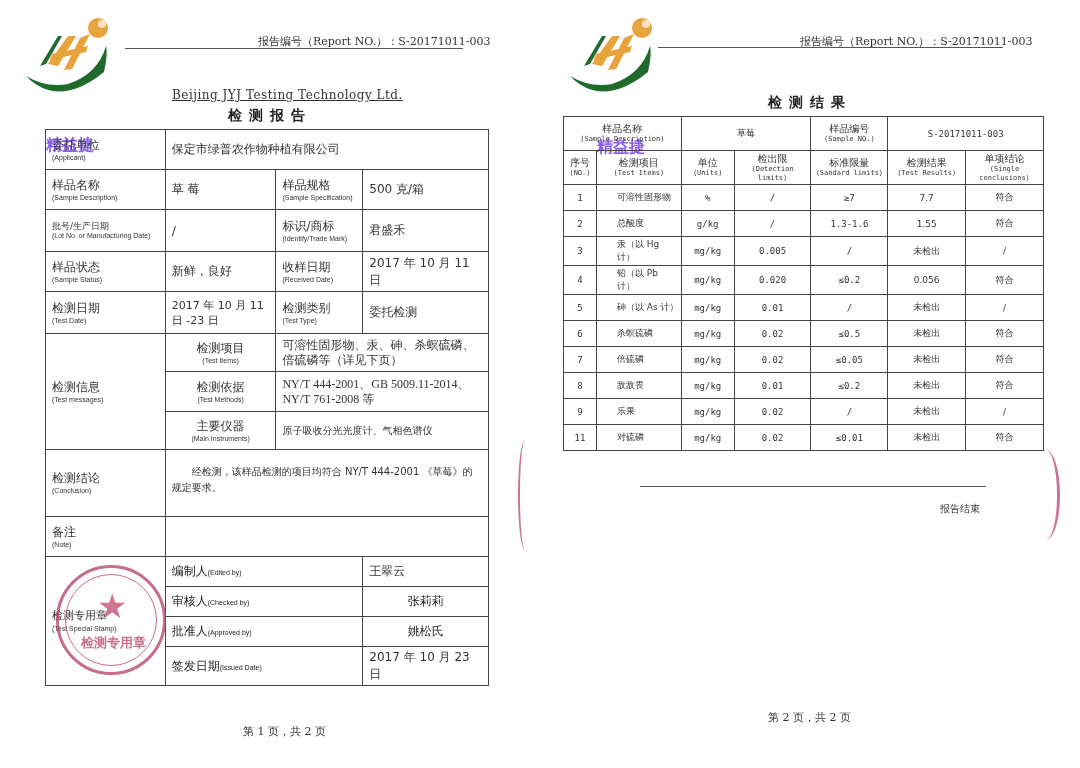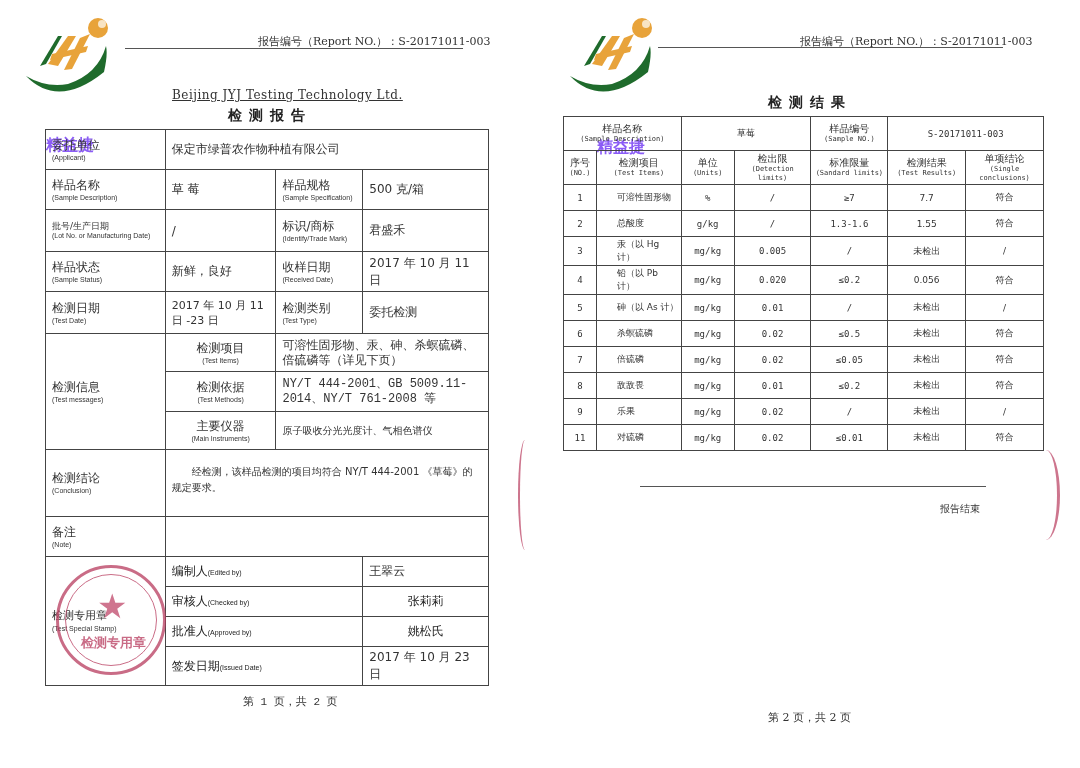--- a/index.html
+++ b/index.html
@@ -24,21 +24,21 @@
 
   table { border-collapse: collapse; position: absolute; }
   td { border: 1px solid #444; vertical-align: middle; }
 
   
   #t1 { left: 45px; top: 129px; width: 444px; }
   #t1 td { padding: 2px 6px; font-size: 12px; }
   .lbl-cn { font-family: "DejaVu Sans", sans-serif; font-size: 12px; color: #333; display: block; line-height: 16px; }
   .lbl-en { font-family: "Liberation Sans", sans-serif; font-size: 7px; color: #333; display: block; line-height: 10px; }
   .val { font-family: "DejaVu Sans", sans-serif; font-size: 12px; color: #333; }
-  .val-mono { font-family: Liberation Mono, monospace; font-size: 10px; color: #333; line-height: 15px; }
+  .val-mono { font-family: Liberation Serif, serif; font-size: 10px; color: #333; line-height: 15px; }
   .center { text-align: center; }
   .inline-lbl { font-family: "DejaVu Sans", sans-serif; font-size: 12px; }
   .inline-lbl small { font-family: "Liberation Sans", sans-serif; font-size: 7px; }
 
   .page-foot { position: absolute; font-size: 11px; color: #333; white-space: nowrap; }
 
   
   .stamp { position: absolute; border-radius: 50%; border: 3px solid #b83b5e; opacity: 0.75; }
   .stamp-inner { position: absolute; border-radius: 50%; border: 1px solid #b83b5e; }
   .stamp-text { position: absolute; color: #b83b5e; font-family: "DejaVu Sans", sans-serif; font-size: 14px; font-weight: bold; white-space: nowrap; }
@@ -214,21 +214,21 @@
     </tr>
   </tbody>
     </table>
 
   <div class="stamp" style="left:56px; top:565px; width:110px; height:110px;">
     <div class="stamp-inner" style="left:6px; top:6px; width:92px; height:92px;"></div>
     <div class="star" style="left:38px; top:18px;">★</div>
     <div class="stamp-text" style="left:22px; top:66px; font-size:13px;">检测专用章</div>
   </div>
 
-  <div class="page-foot" style="left:243px; top:694px;font-family:Liberation Mono, monospace;">第 1 页，共 2 页</div>
+  <div class="page-foot" style="left:243px; top:724px;">第 1 页，共 2 页</div>
 </div>
 
 <div class="page" id="page2">
 
   <div class="logo" style="left:22px; top:14px; width:100px; height:90px;">
     <svg viewBox="0 0 100 90">
       <path d="M8 62 Q40 95 86 58 Q90 40 88 32 Q80 60 50 70 Q28 74 8 62 Z" fill="#1f6b2c"></path>
       <path d="M22 52 L40 22 L44 22 L28 50 Z" fill="#1f6b2c"></path>
       <path d="M30 50 L50 22 L58 22 L40 52 Z" fill="#e8a33a"></path>
       <path d="M34 40 L70 32 L68 38 L32 46 Z" fill="#e8a33a"></path>

